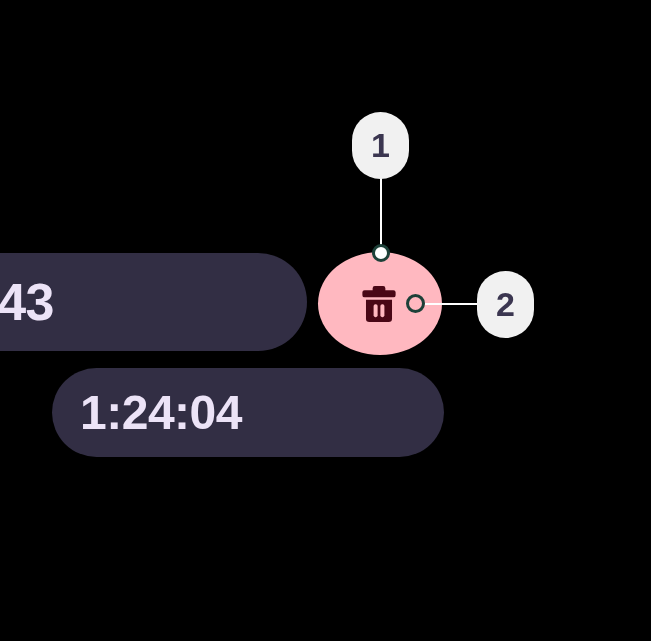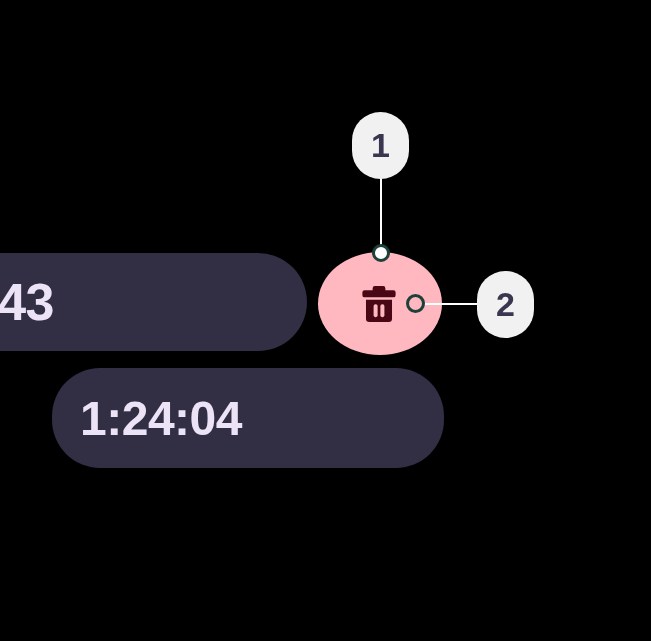--- a/index.html
+++ b/index.html
@@ -46,21 +46,21 @@
   }
   #count-pill .pill-label {
     font-size: 52px;
     margin-right: 253px;
   }
 
   #timer-pill {
     left: 52px;
     top: 368px;
     width: 392px;
-    height: 100px;
+    height: 89px;
     border-radius: 48px;
     padding-left: 28px;
   }
   #timer-pill .pill-label {
     font-size: 48px;
   }
 
   
   #delete-blob {
     position: absolute;

